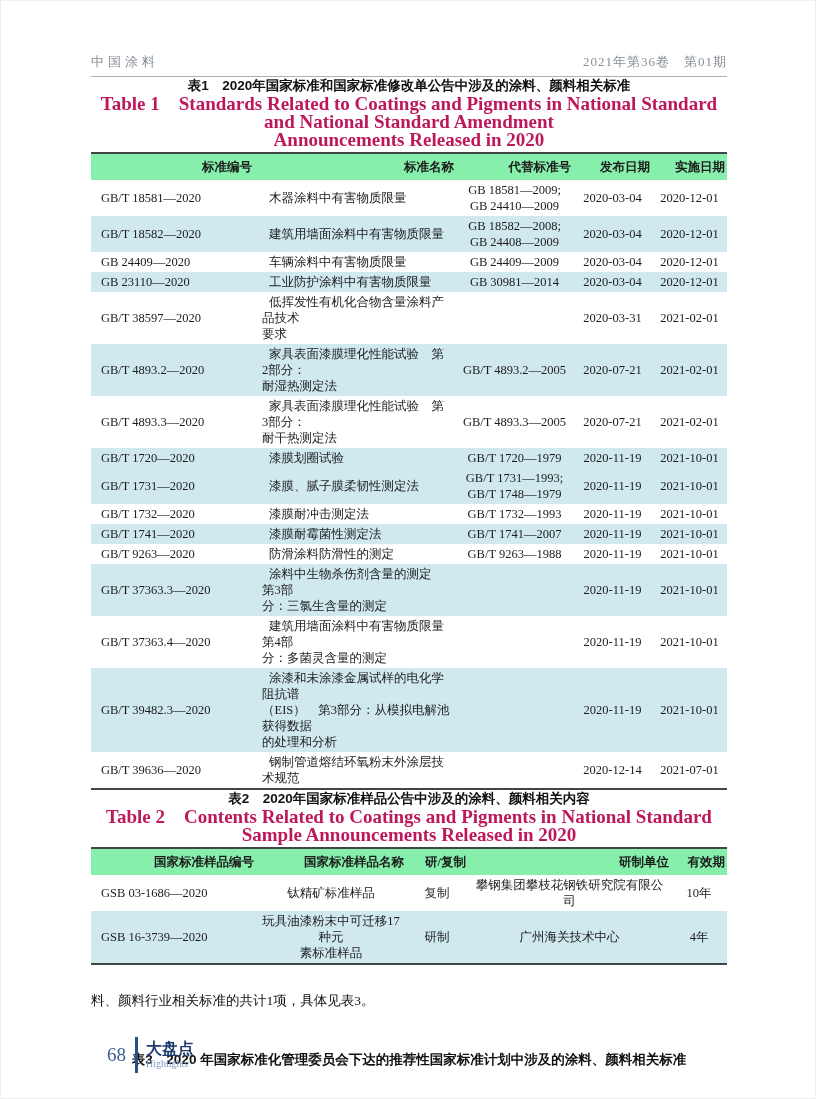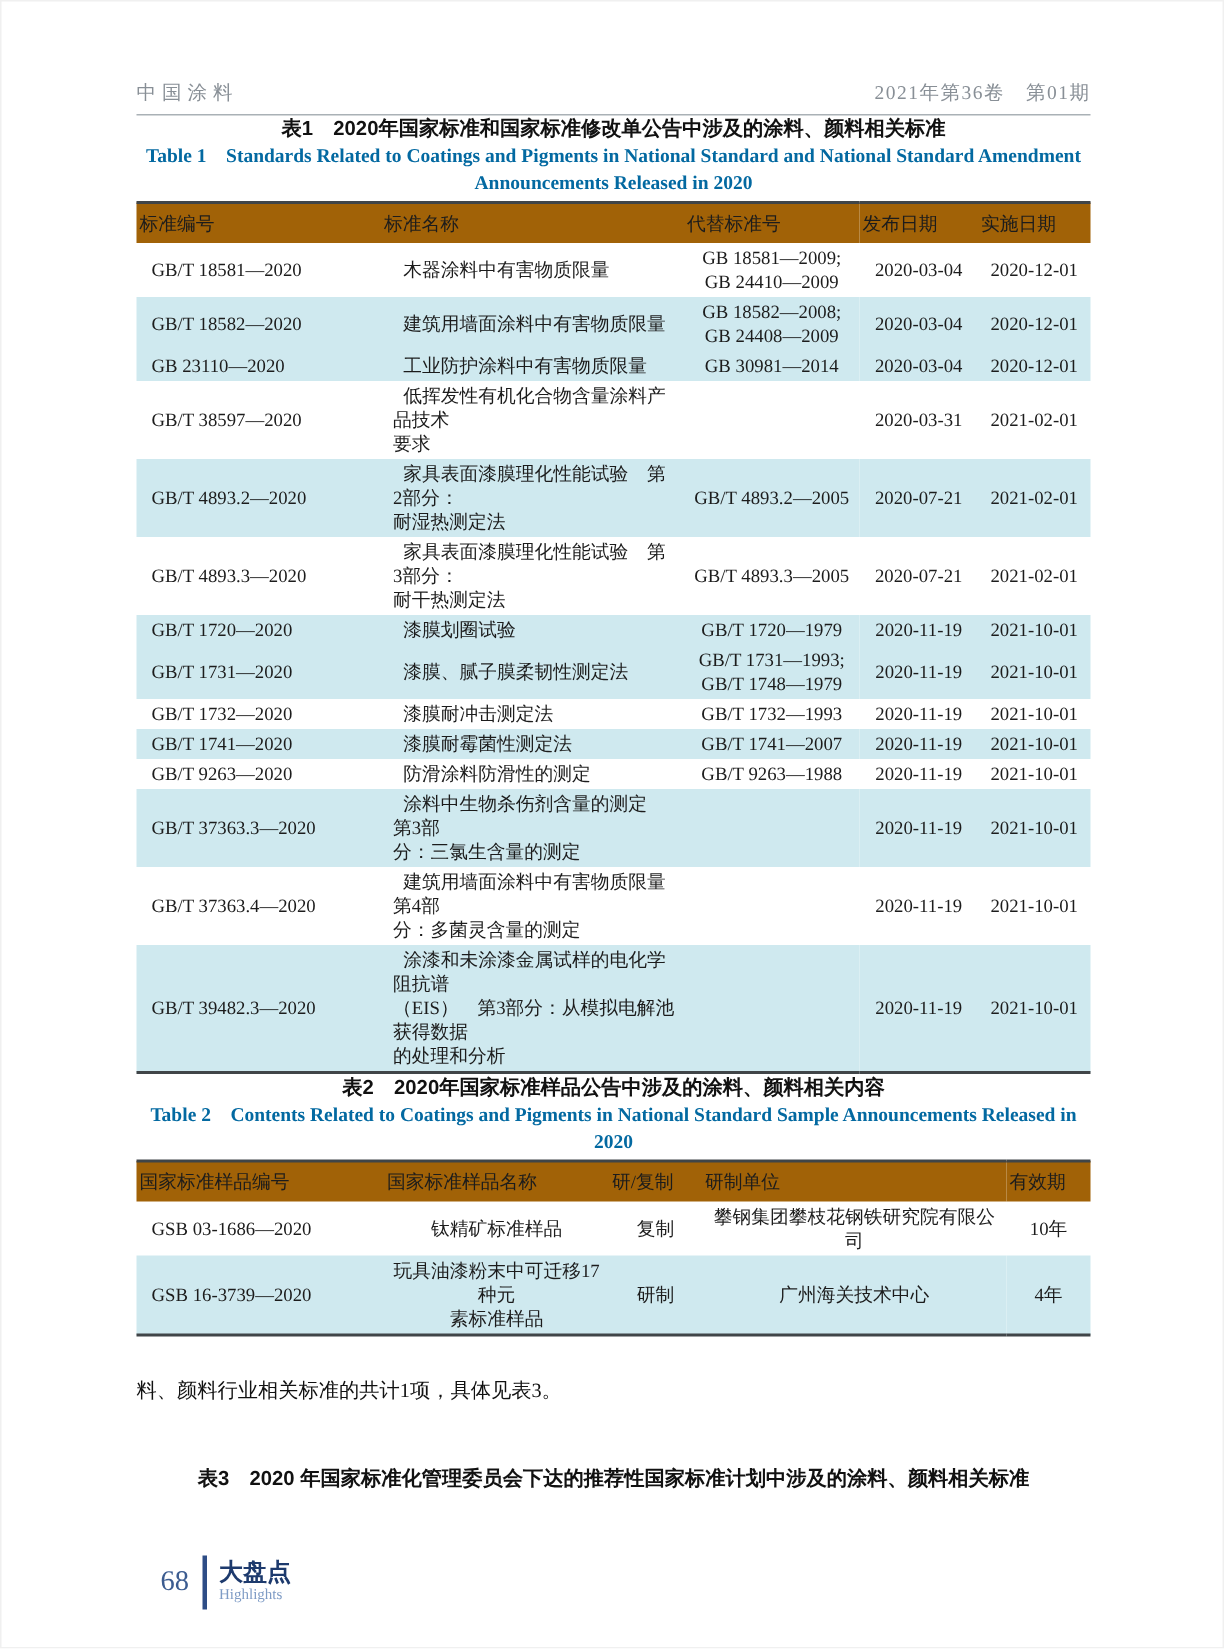--- a/index.html
+++ b/index.html
@@ -25,32 +25,32 @@
   .journal-header .jname { letter-spacing: 4px; }
   .journal-header .issue { letter-spacing: 1px; }
 
   
   .tbl-title-zh {
     text-align:center; font-weight:bold;
     font-size: 13.5px; line-height: 18px; color:#111;
     font-family: "Liberation Sans", "DejaVu Sans", sans-serif;
   }
   .tbl-title-en {
-    text-align:center; font-weight:bold; font-size:13px; line-height:18px; color:#0369a1;
+    text-align:center; font-weight:bold; font-size:19px; line-height:18px; color:#be185d;
   }
 
   
   table {
     width:100%; border-collapse:collapse; table-layout: fixed;
     border-top: 2px solid #404548; border-bottom: 2px solid #404548;
     font-size: 12.5px; margin-top: 3px;
   }
   thead th {
-    background: #a16207;
-    font-weight: normal; text-align:left;
+    background: #86efac;
+    font-weight: bold; text-align:right;
     padding: 5px 2px; line-height: 16px;
     white-space: pre-line;
   }
   td {
     padding: 2px 4px; line-height: 16px;
     vertical-align: middle; white-space: pre-line;
   }
   tr.shaded td { background:#cfe9ef; }
   .ac { text-align:center; }
   .code-cell { padding-left: 10px; text-align:left; }
@@ -119,20 +119,27 @@
             <td class="ac">2020-12-01</td>
           </tr>
         <tr class="shaded">
             <td class="code-cell">GB/T 18582—2020</td>
             <td class="name-cell">建筑用墙面涂料中有害物质限量</td>
             <td class="ac">GB 18582—2008;
 GB 24408—2009</td>
             <td class="ac">2020-03-04</td>
             <td class="ac">2020-12-01</td>
           </tr>
+        <tr>
+            <td class="code-cell">GB 24409—2020</td>
+            <td class="name-cell">车辆涂料中有害物质限量</td>
+            <td class="ac">GB 24409—2009</td>
+            <td class="ac">2020-03-04</td>
+            <td class="ac">2020-12-01</td>
+          </tr>
         <tr class="shaded">
             <td class="code-cell">GB 23110—2020</td>
             <td class="name-cell">工业防护涂料中有害物质限量</td>
             <td class="ac">GB 30981—2014</td>
             <td class="ac">2020-03-04</td>
             <td class="ac">2020-12-01</td>
           </tr>
         <tr>
             <td class="code-cell">GB/T 38597—2020</td>
             <td class="name-cell">低挥发性有机化合物含量涂料产品技术
@@ -210,20 +217,27 @@
             <td class="ac">2021-10-01</td>
           </tr>
         <tr class="shaded">
             <td class="code-cell">GB/T 39482.3—2020</td>
             <td class="name-cell">涂漆和未涂漆金属试样的电化学阻抗谱
 （EIS）　第3部分：从模拟电解池获得数据
 的处理和分析</td>
             <td class="ac"></td>
             <td class="ac">2020-11-19</td>
             <td class="ac">2021-10-01</td>
+          </tr>
+        <tr>
+            <td class="code-cell">GB/T 39636—2020</td>
+            <td class="name-cell">钢制管道熔结环氧粉末外涂层技术规范</td>
+            <td class="ac"></td>
+            <td class="ac">2020-12-14</td>
+            <td class="ac">2021-07-01</td>
           </tr>
       </tbody>
     </table>
 
     <div class="tbl-title-zh">表2　2020年国家标准样品公告中涉及的涂料、颜料相关内容</div>
     <div class="tbl-title-en">Table 2　Contents Related to Coatings and Pigments in National Standard Sample Announcements Released in 2020</div>
 
     <table id="table2">
       <colgroup>
           <col style="width:165px">

